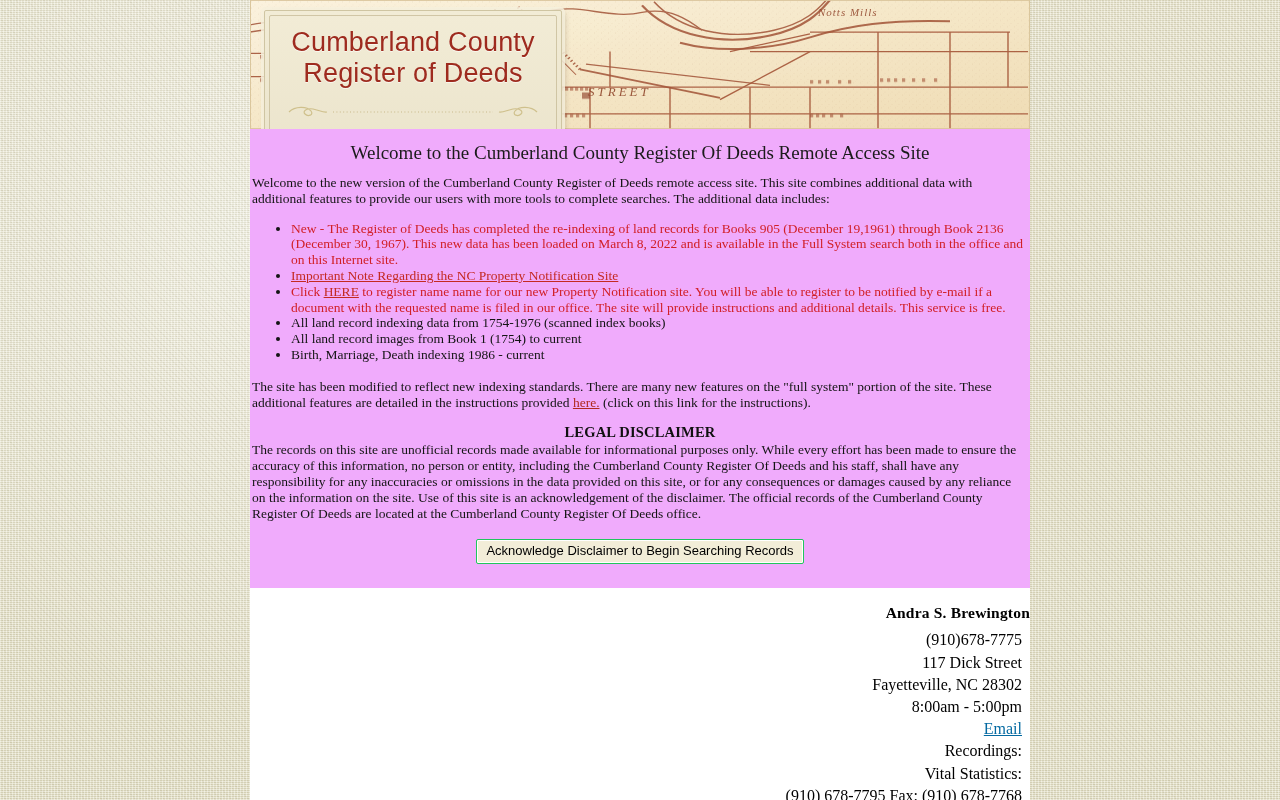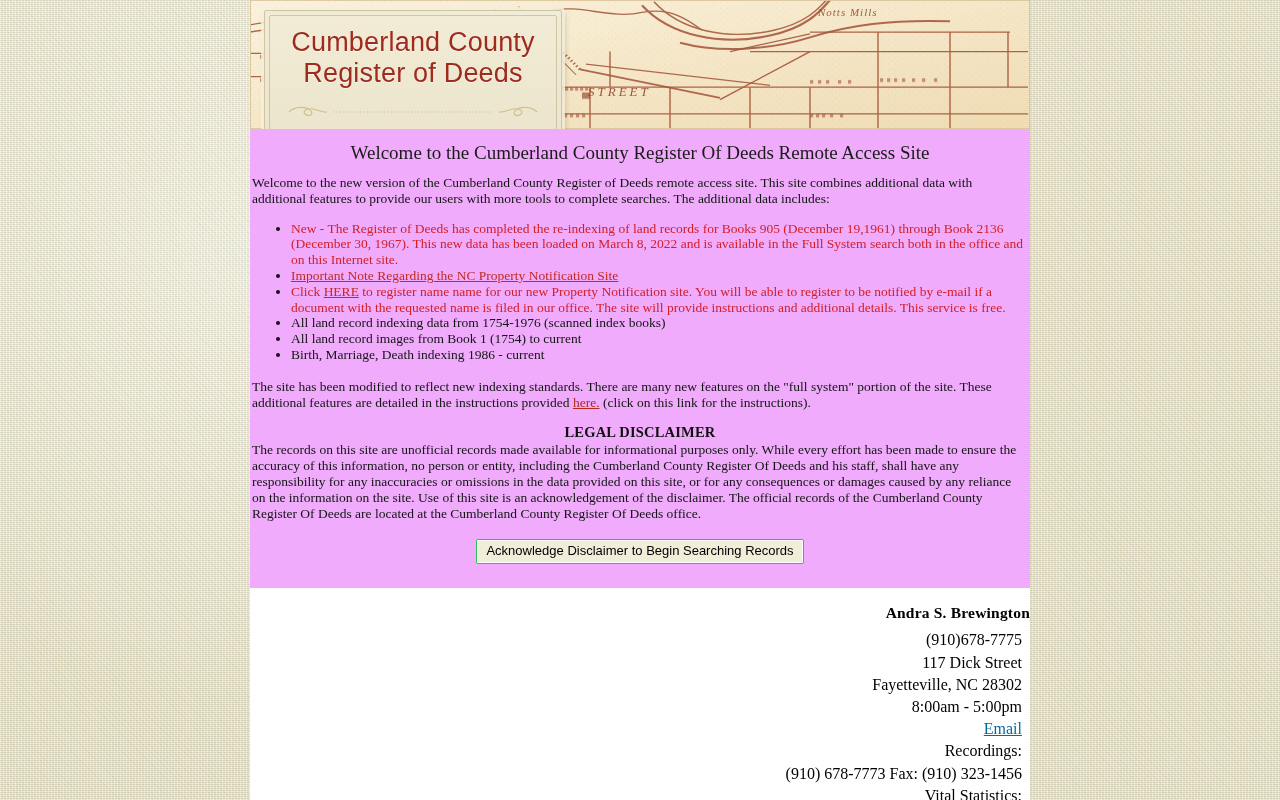--- a/index.html
+++ b/index.html
@@ -427,21 +427,20 @@
   </div>
 
   <div class="contact">
     <h3>Andra S. Brewington</h3>
     <div class="line">(910)678-7775</div>
     <div class="line">117 Dick Street</div>
     <div class="line">Fayetteville, NC 28302</div>
     <div class="line">8:00am - 5:00pm</div>
     <div class="line"><a href="#" class="emaillink">Email</a></div>
     <div class="line">Recordings:</div>
-    <div class="line">(910) 678-7773   Fax: (910) 323-1456</div>
     <div class="line">Vital Statistics:</div>
     <div class="line">(910) 678-7795   Fax: (910) 678-7768</div>
     <hr class="sep">
   </div>
 
   <div class="provider">
     
     
     
     

